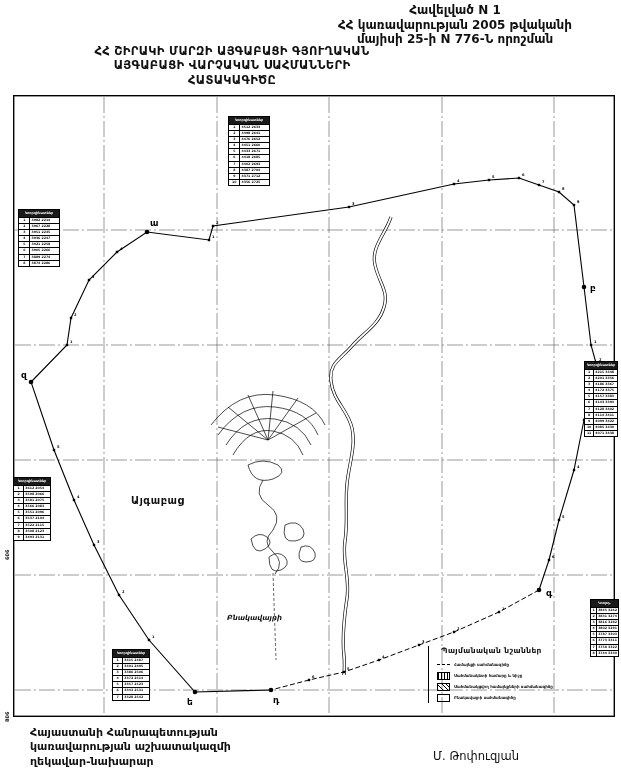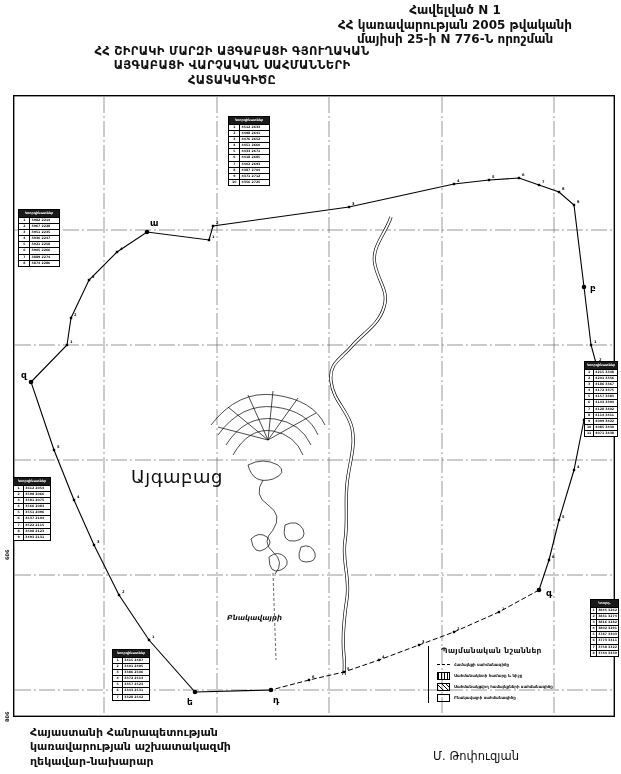--- a/index.html
+++ b/index.html
@@ -18,21 +18,21 @@
   .frame{fill:none;stroke:#000;stroke-width:1.4;}
   .b-solid{fill:none;stroke:#000;stroke-width:1.1;}
   .b-dashed{fill:none;stroke:#000;stroke-width:1;stroke-dasharray:5 2.5;}
   .river-o{fill:none;stroke:#000;stroke-width:3.2;}
   .river-i{fill:none;stroke:#fff;stroke-width:1.9;}
   .village{fill:none;stroke:#000;stroke-width:.7;}
   .setline{fill:none;stroke:#000;stroke-width:.6;stroke-dasharray:3 2;}
   .vletter{font-size:9px;font-weight:bold;fill:#000;}
   .ticknum{font-size:3.6px;font-weight:bold;fill:#000;}
   
-  #community-label{left:131px;top:466px;font-size:18px;font-weight:normal;letter-spacing:.5px;}
+  #community-label{left:131px;top:495px;font-size:10px;font-weight:bold;letter-spacing:.5px;}
   #neighbor-label{left:227px;top:614px;font-size:7px;font-style:italic;font-weight:bold;}
   .gridnum{font-size:5px;font-weight:bold;transform:rotate(-90deg);transform-origin:left top;}
   #gridnum-1{left:4px;top:560px;}
   #gridnum-2{left:4px;top:722px;}
   
   .coord-table{position:absolute;background:#fff;}
   .coord-table table{border-collapse:collapse;width:100%;}
   .coord-table td{border:.6px solid #000;font-size:3.2px;font-weight:bold;
      line-height:1.6;padding:0 1px;white-space:nowrap;}
   .coord-table td.th{background:#1a1a1a;color:#fff;text-align:center;

